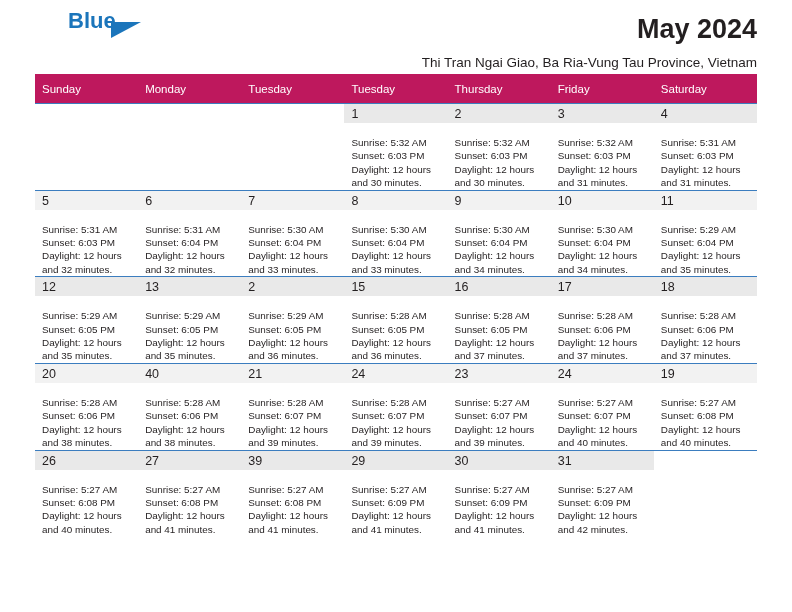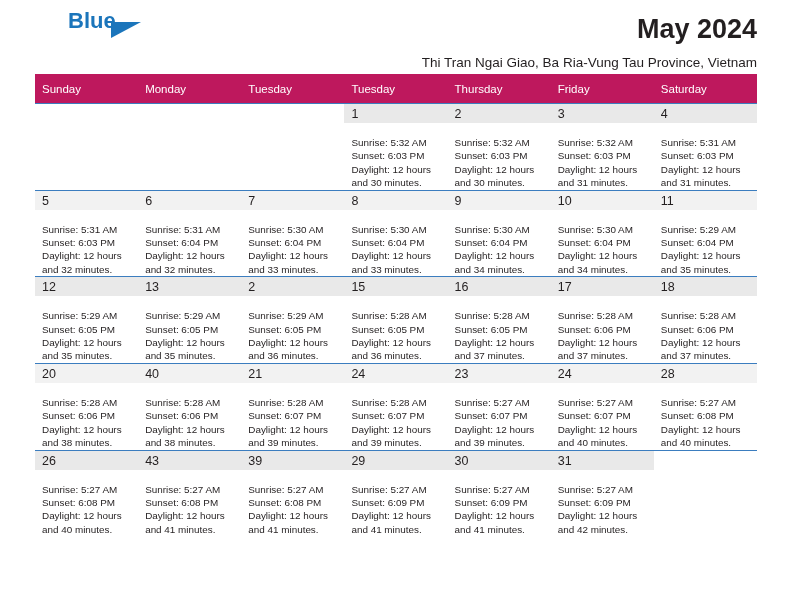--- a/index.html
+++ b/index.html
@@ -388,41 +388,41 @@
           <td class="">
             <div class="daynum">24</div>
             <div class="lines">
               <div>Sunrise: 5:27 AM</div>
               <div>Sunset: 6:07 PM</div>
               <div>Daylight: 12 hours</div>
               <div>and 40 minutes.</div>
             </div>
           </td>
           <td class="">
-            <div class="daynum">28</div>
+            <div class="daynum">19</div>
             <div class="lines">
               <div>Sunrise: 5:27 AM</div>
               <div>Sunset: 6:08 PM</div>
               <div>Daylight: 12 hours</div>
               <div>and 40 minutes.</div>
             </div>
           </td>
         </tr>
         <tr>
           <td class="shaded">
             <div class="daynum">26</div>
             <div class="lines">
               <div>Sunrise: 5:27 AM</div>
               <div>Sunset: 6:08 PM</div>
               <div>Daylight: 12 hours</div>
               <div>and 40 minutes.</div>
             </div>
           </td>
           <td class="shaded">
-            <div class="daynum">43</div>
+            <div class="daynum">27</div>
             <div class="lines">
               <div>Sunrise: 5:27 AM</div>
               <div>Sunset: 6:08 PM</div>
               <div>Daylight: 12 hours</div>
               <div>and 41 minutes.</div>
             </div>
           </td>
           <td class="shaded">
             <div class="daynum">39</div>
             <div class="lines">

